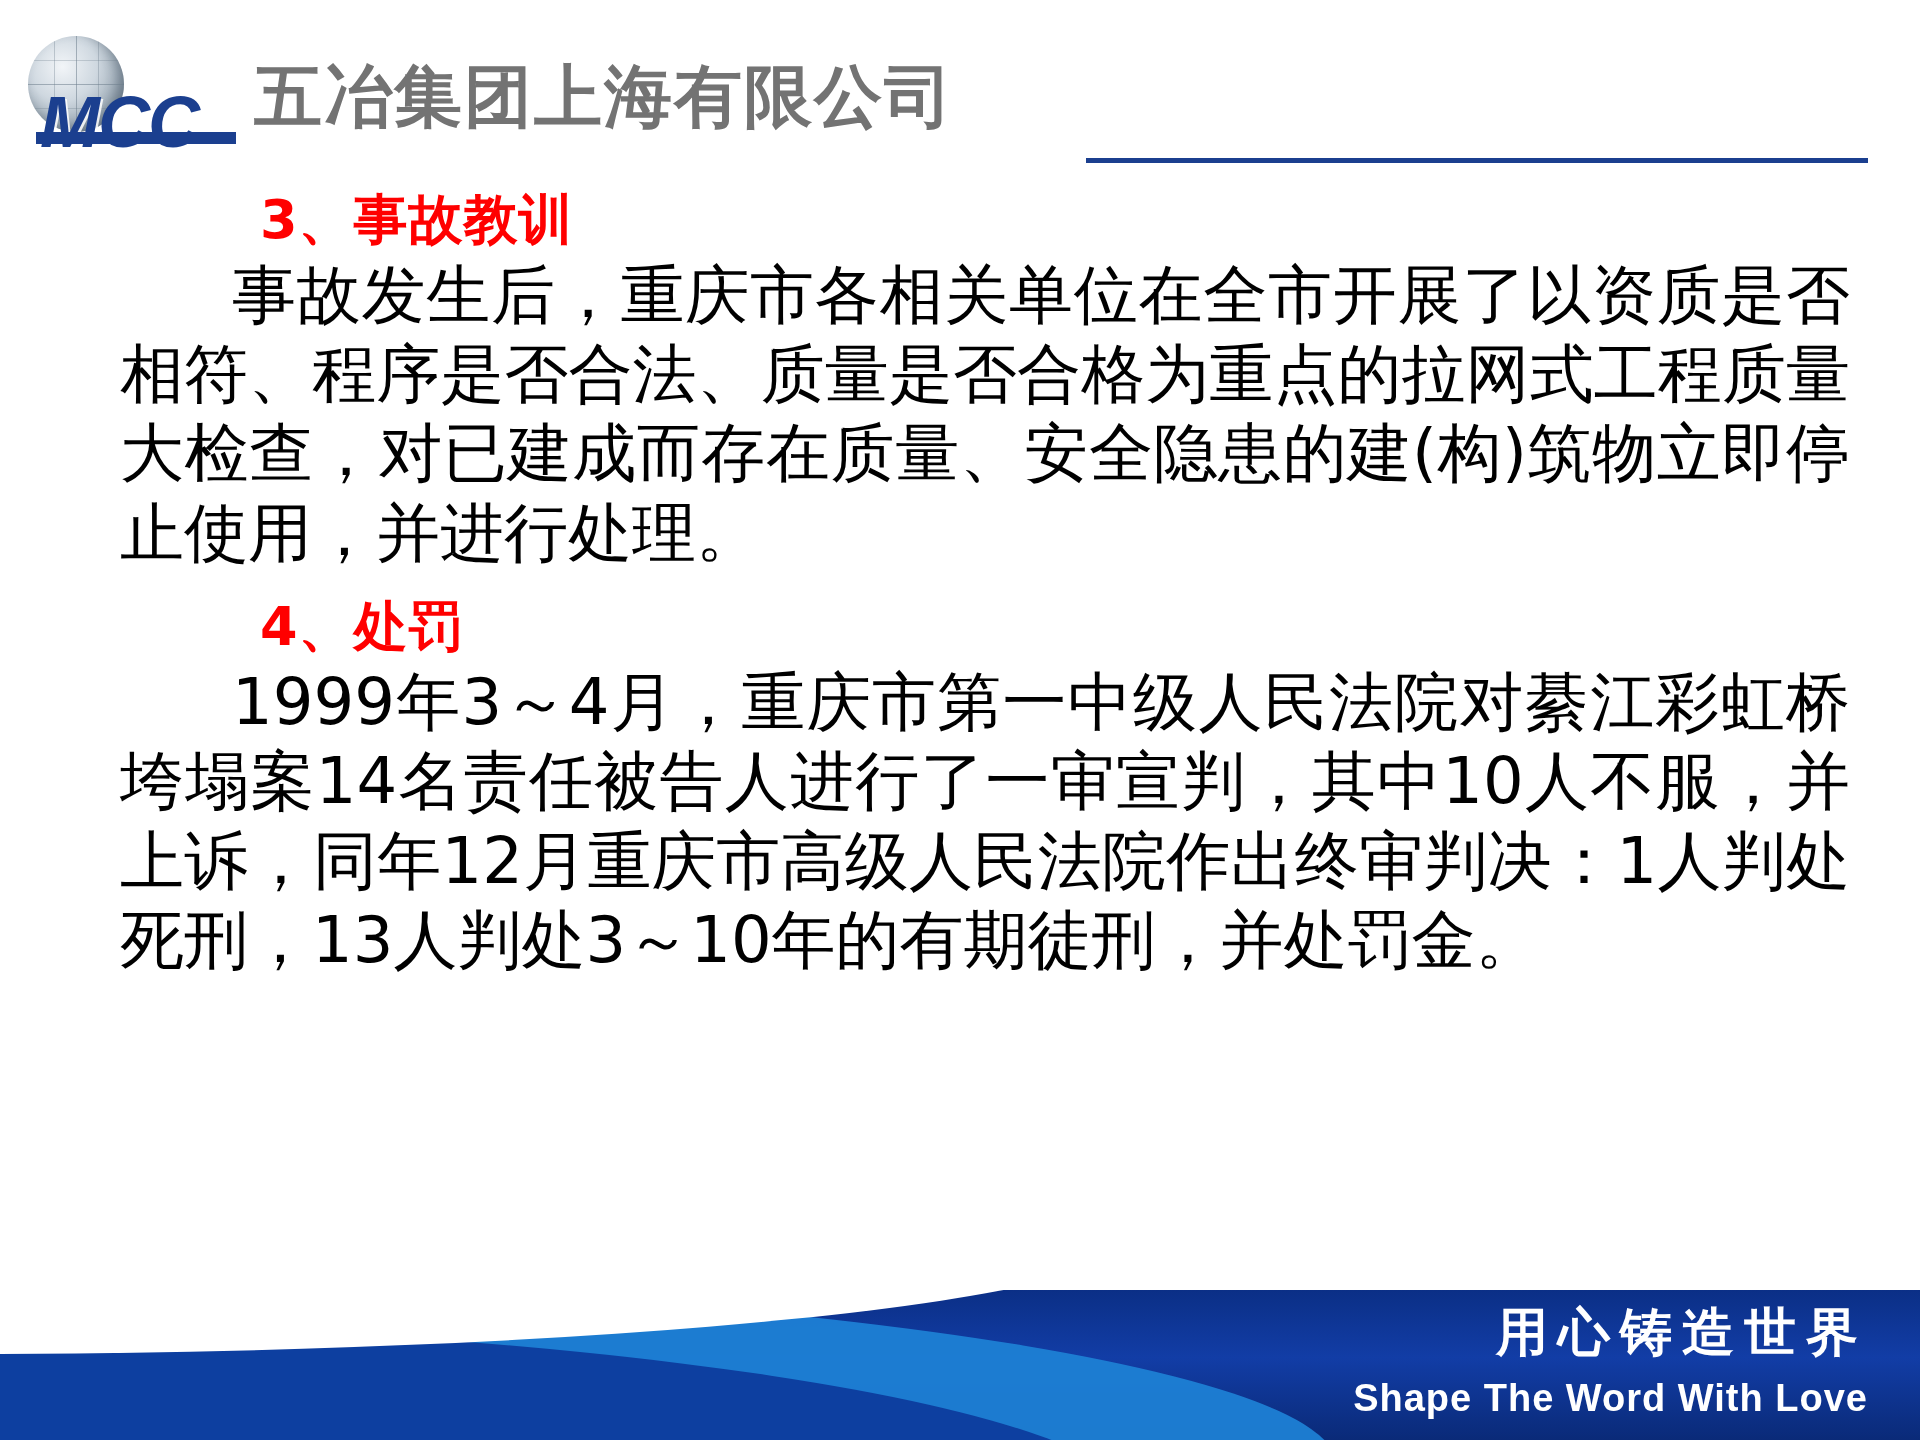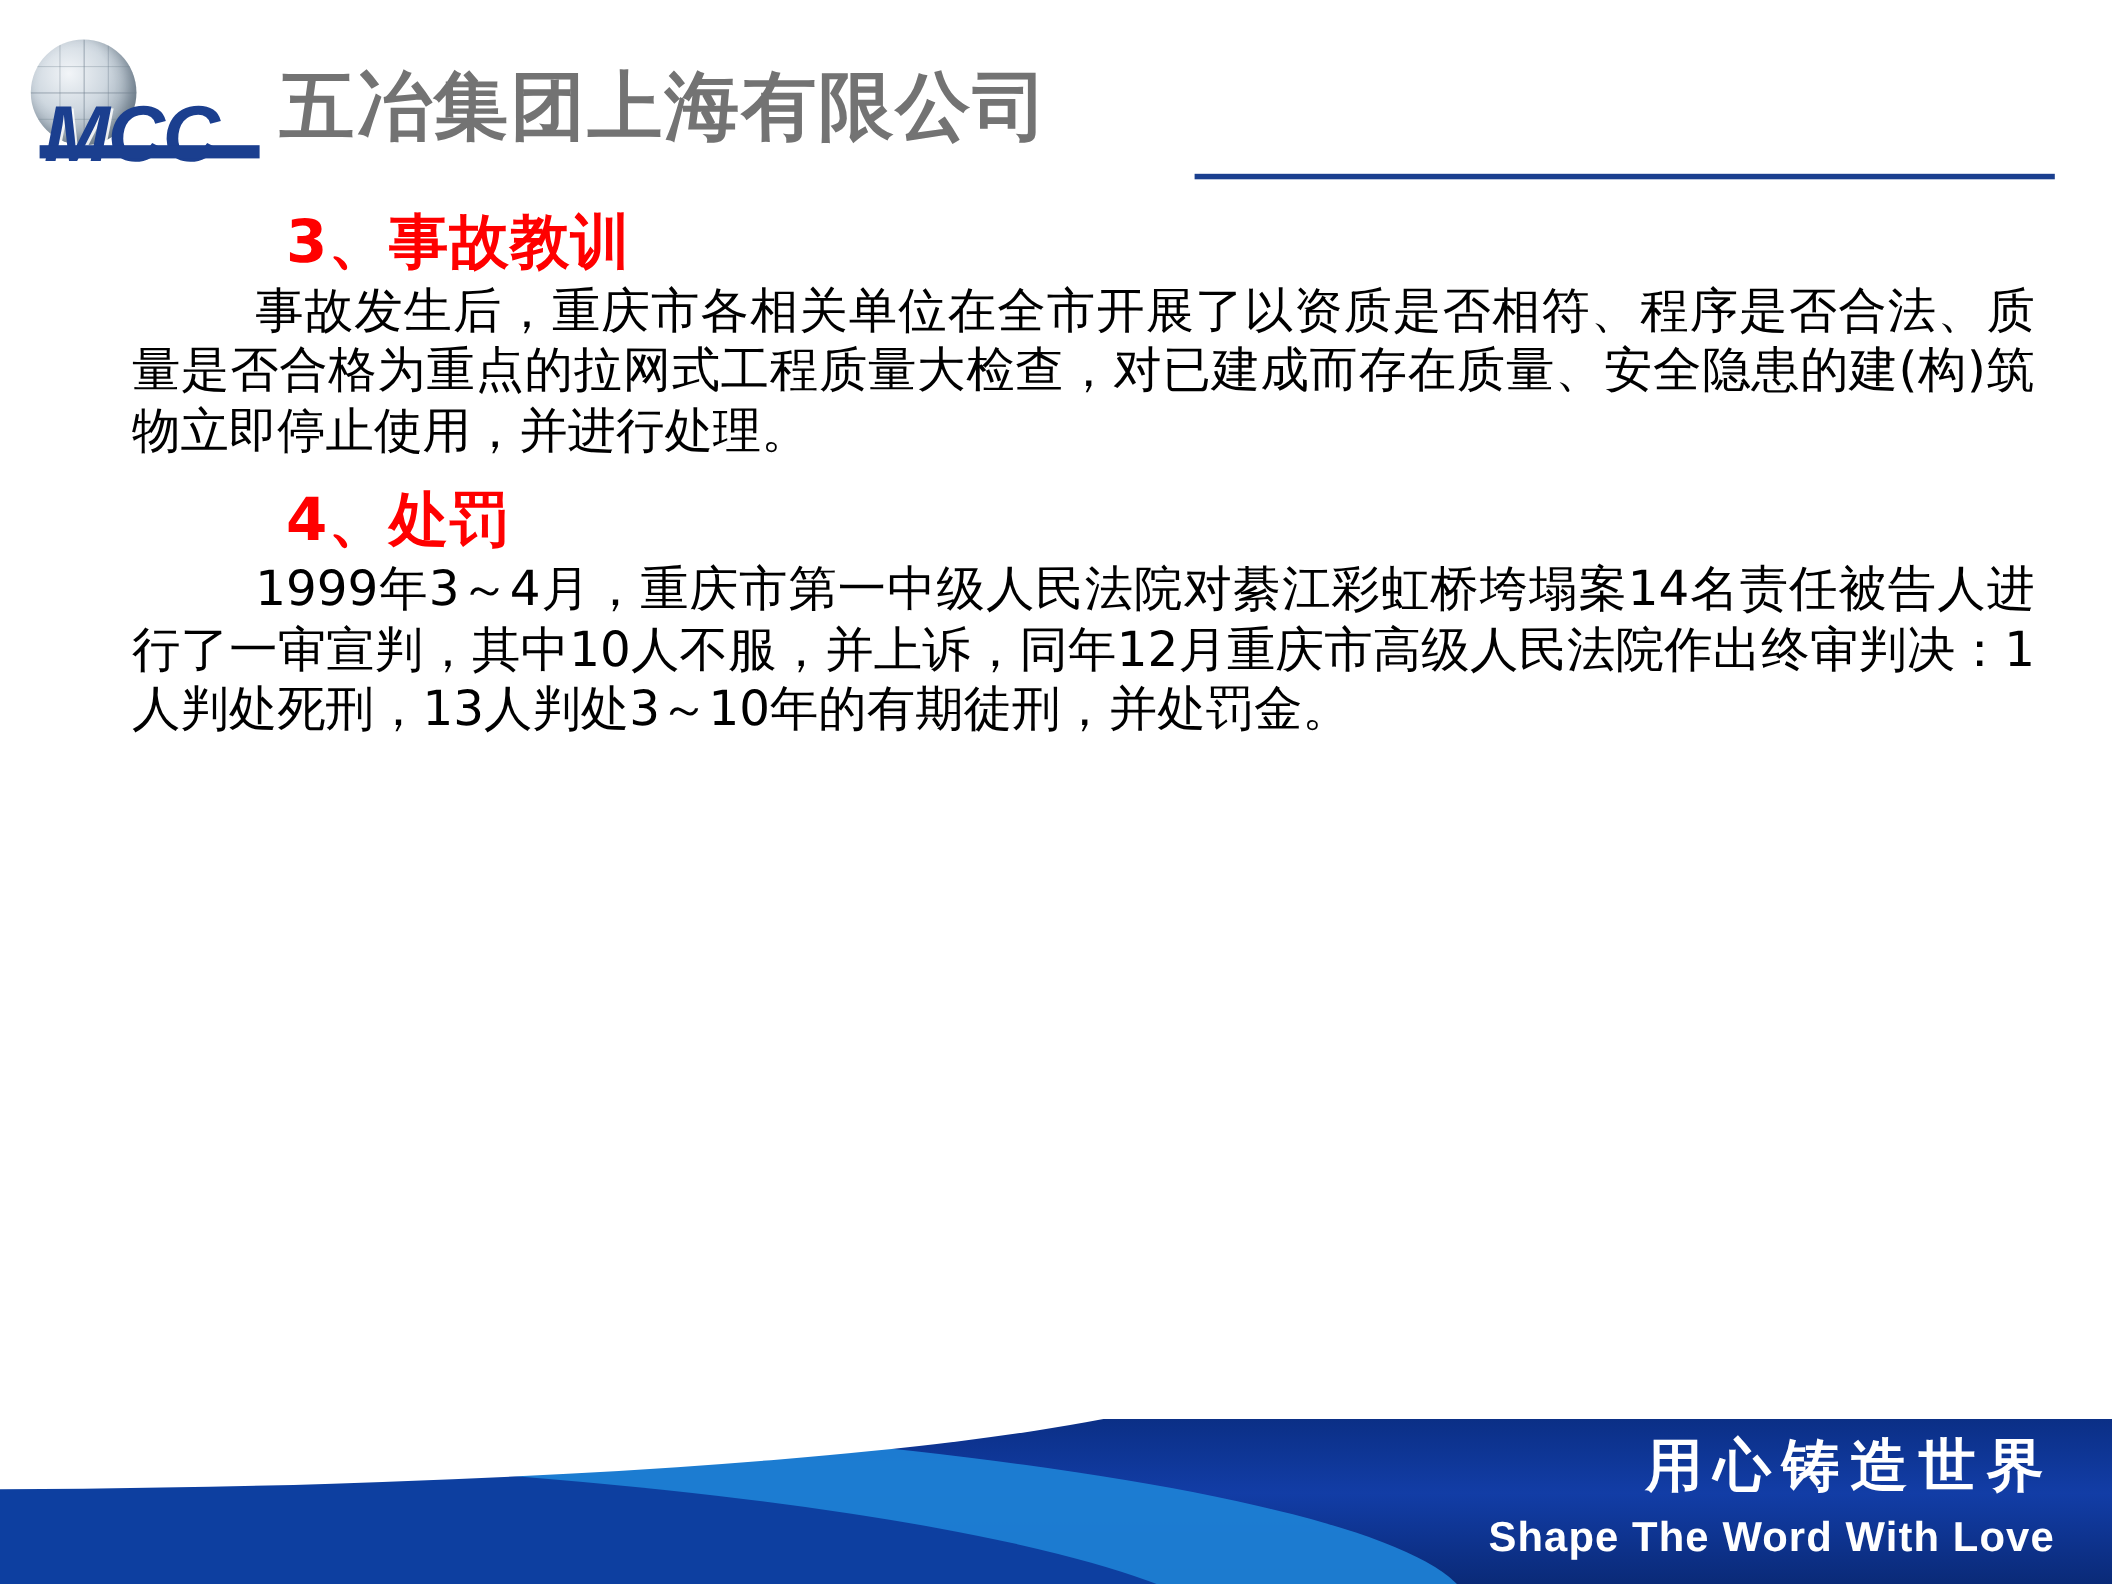--- a/index.html
+++ b/index.html
@@ -121,21 +121,21 @@
     line-height: 1.18;
     margin: 0 0 4px 140px;
     font-family: "DejaVu Sans", "Liberation Sans", sans-serif;
     letter-spacing: 1px;
   }
   .heading.second {
     margin-top: 22px;
   }
   .para {
     color: #000000;
-    font-size: 44px;
+    font-size: 64px;
     line-height: 1.24;
     margin: 0;
     text-indent: 112px;
     font-family: "DejaVu Sans", "Liberation Sans", sans-serif;
     letter-spacing: 0px;
     text-align: justify;
     text-justify: inter-ideograph;
   }
 
   

